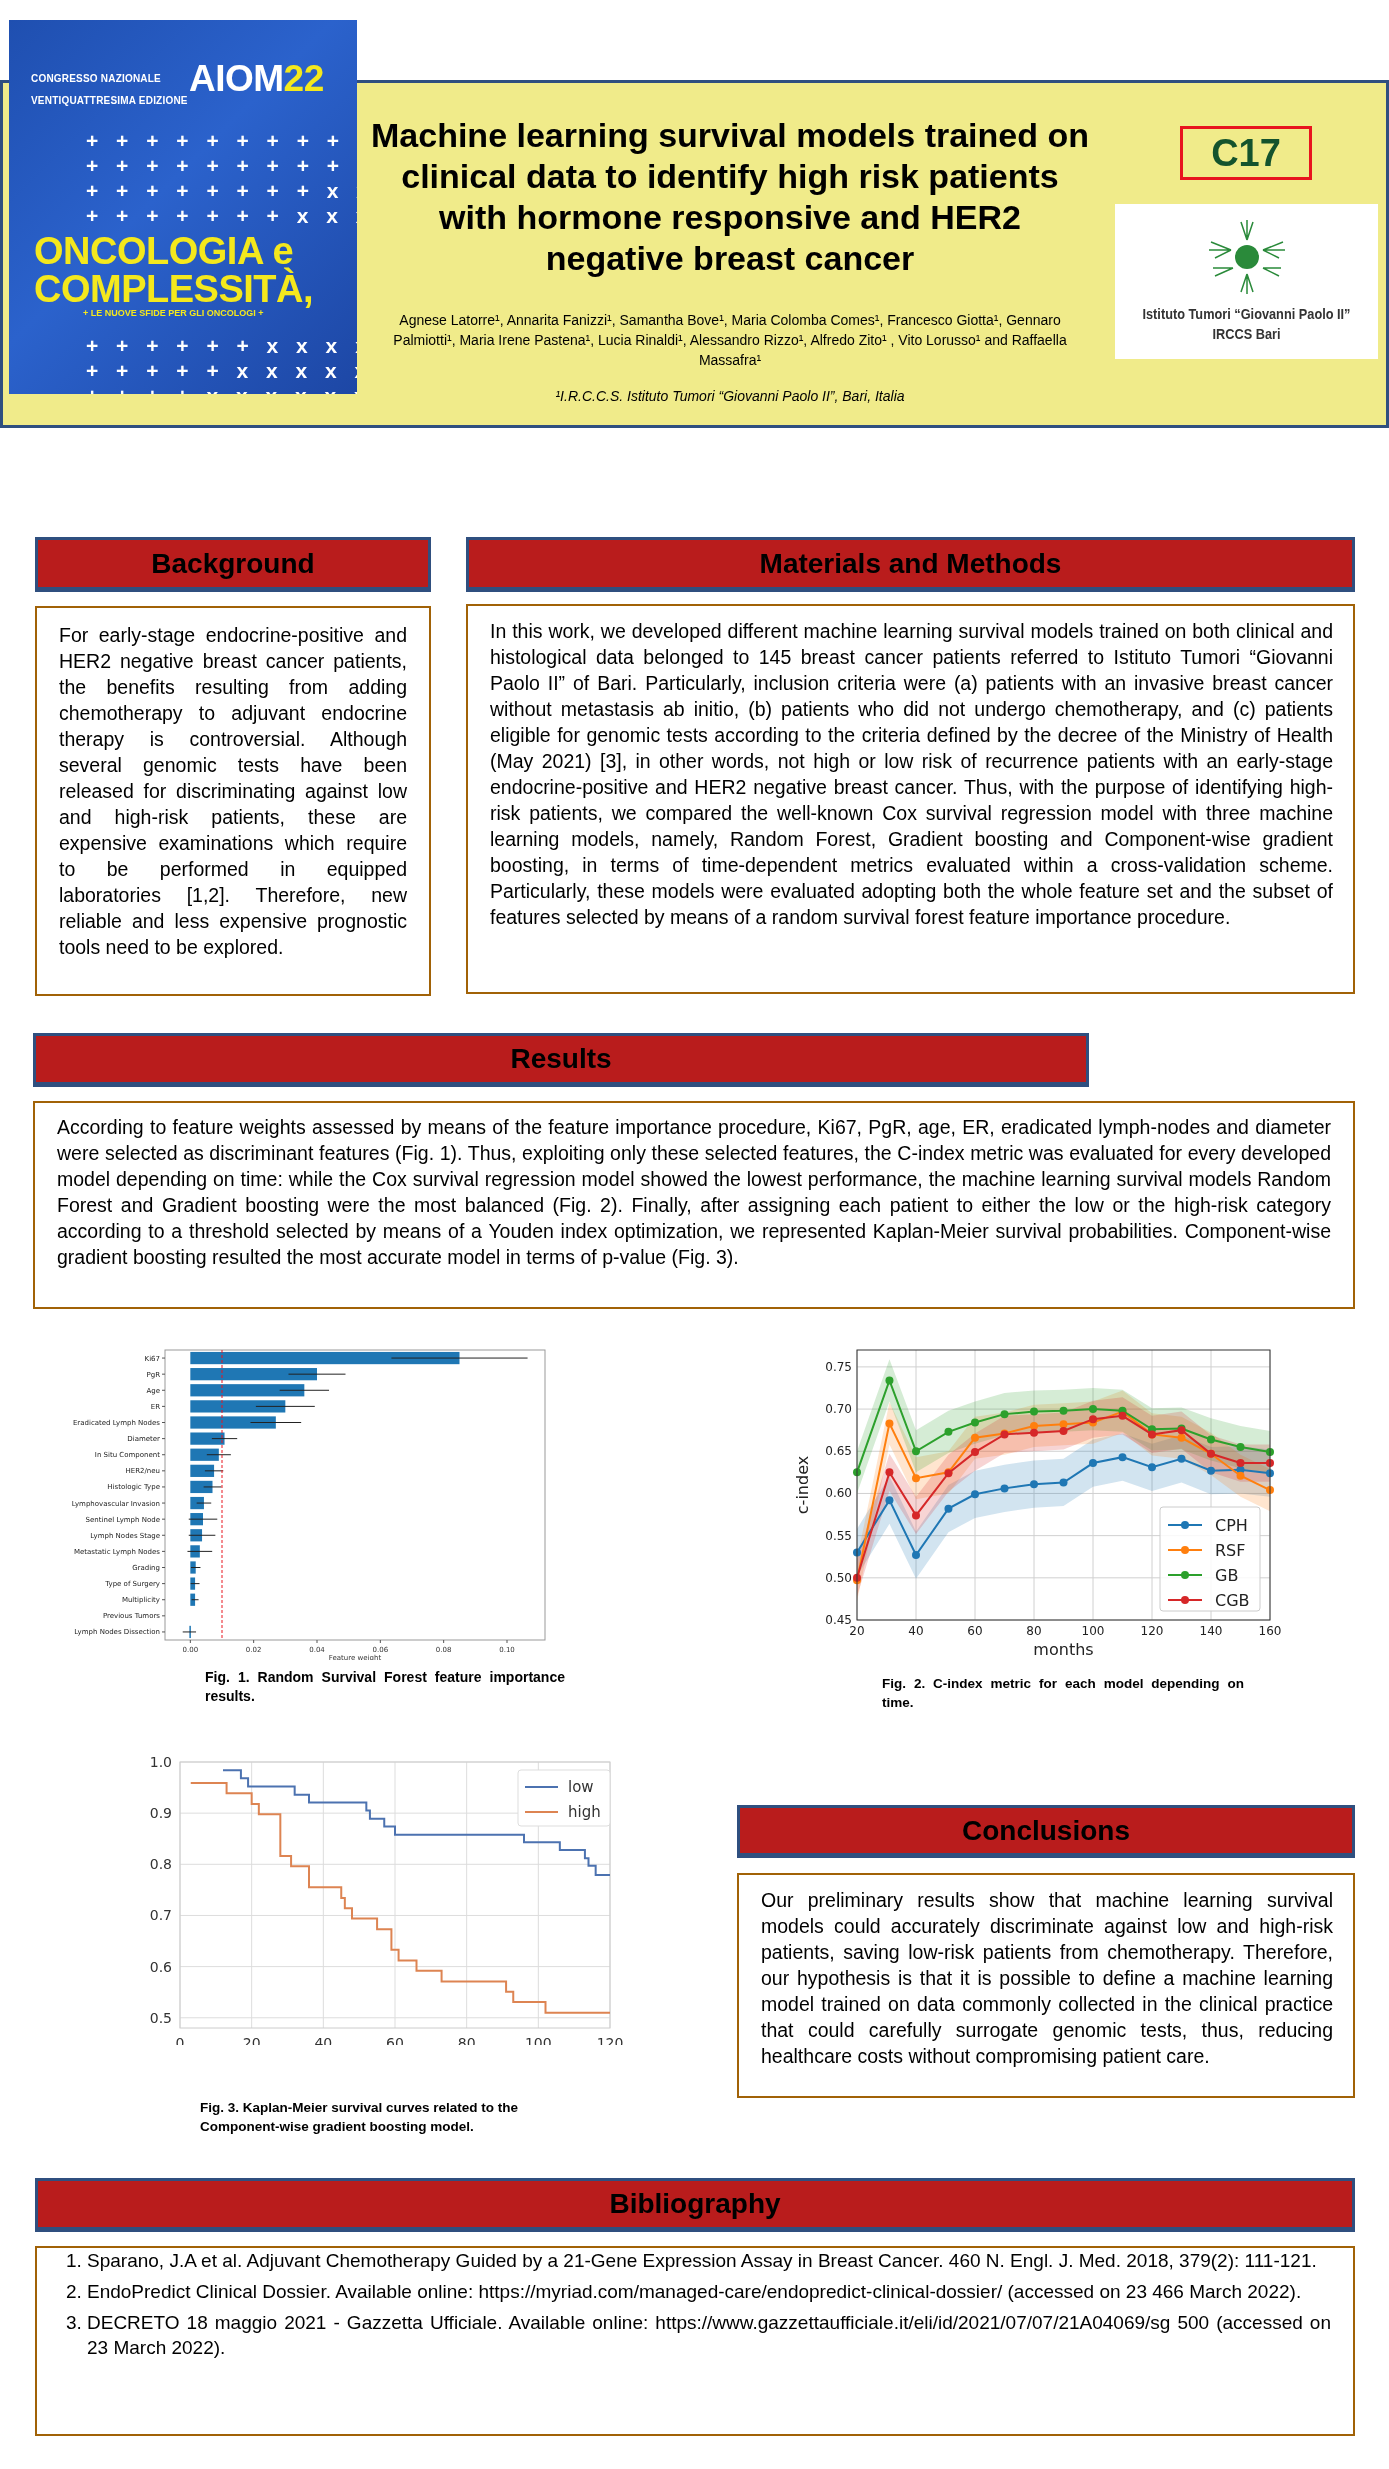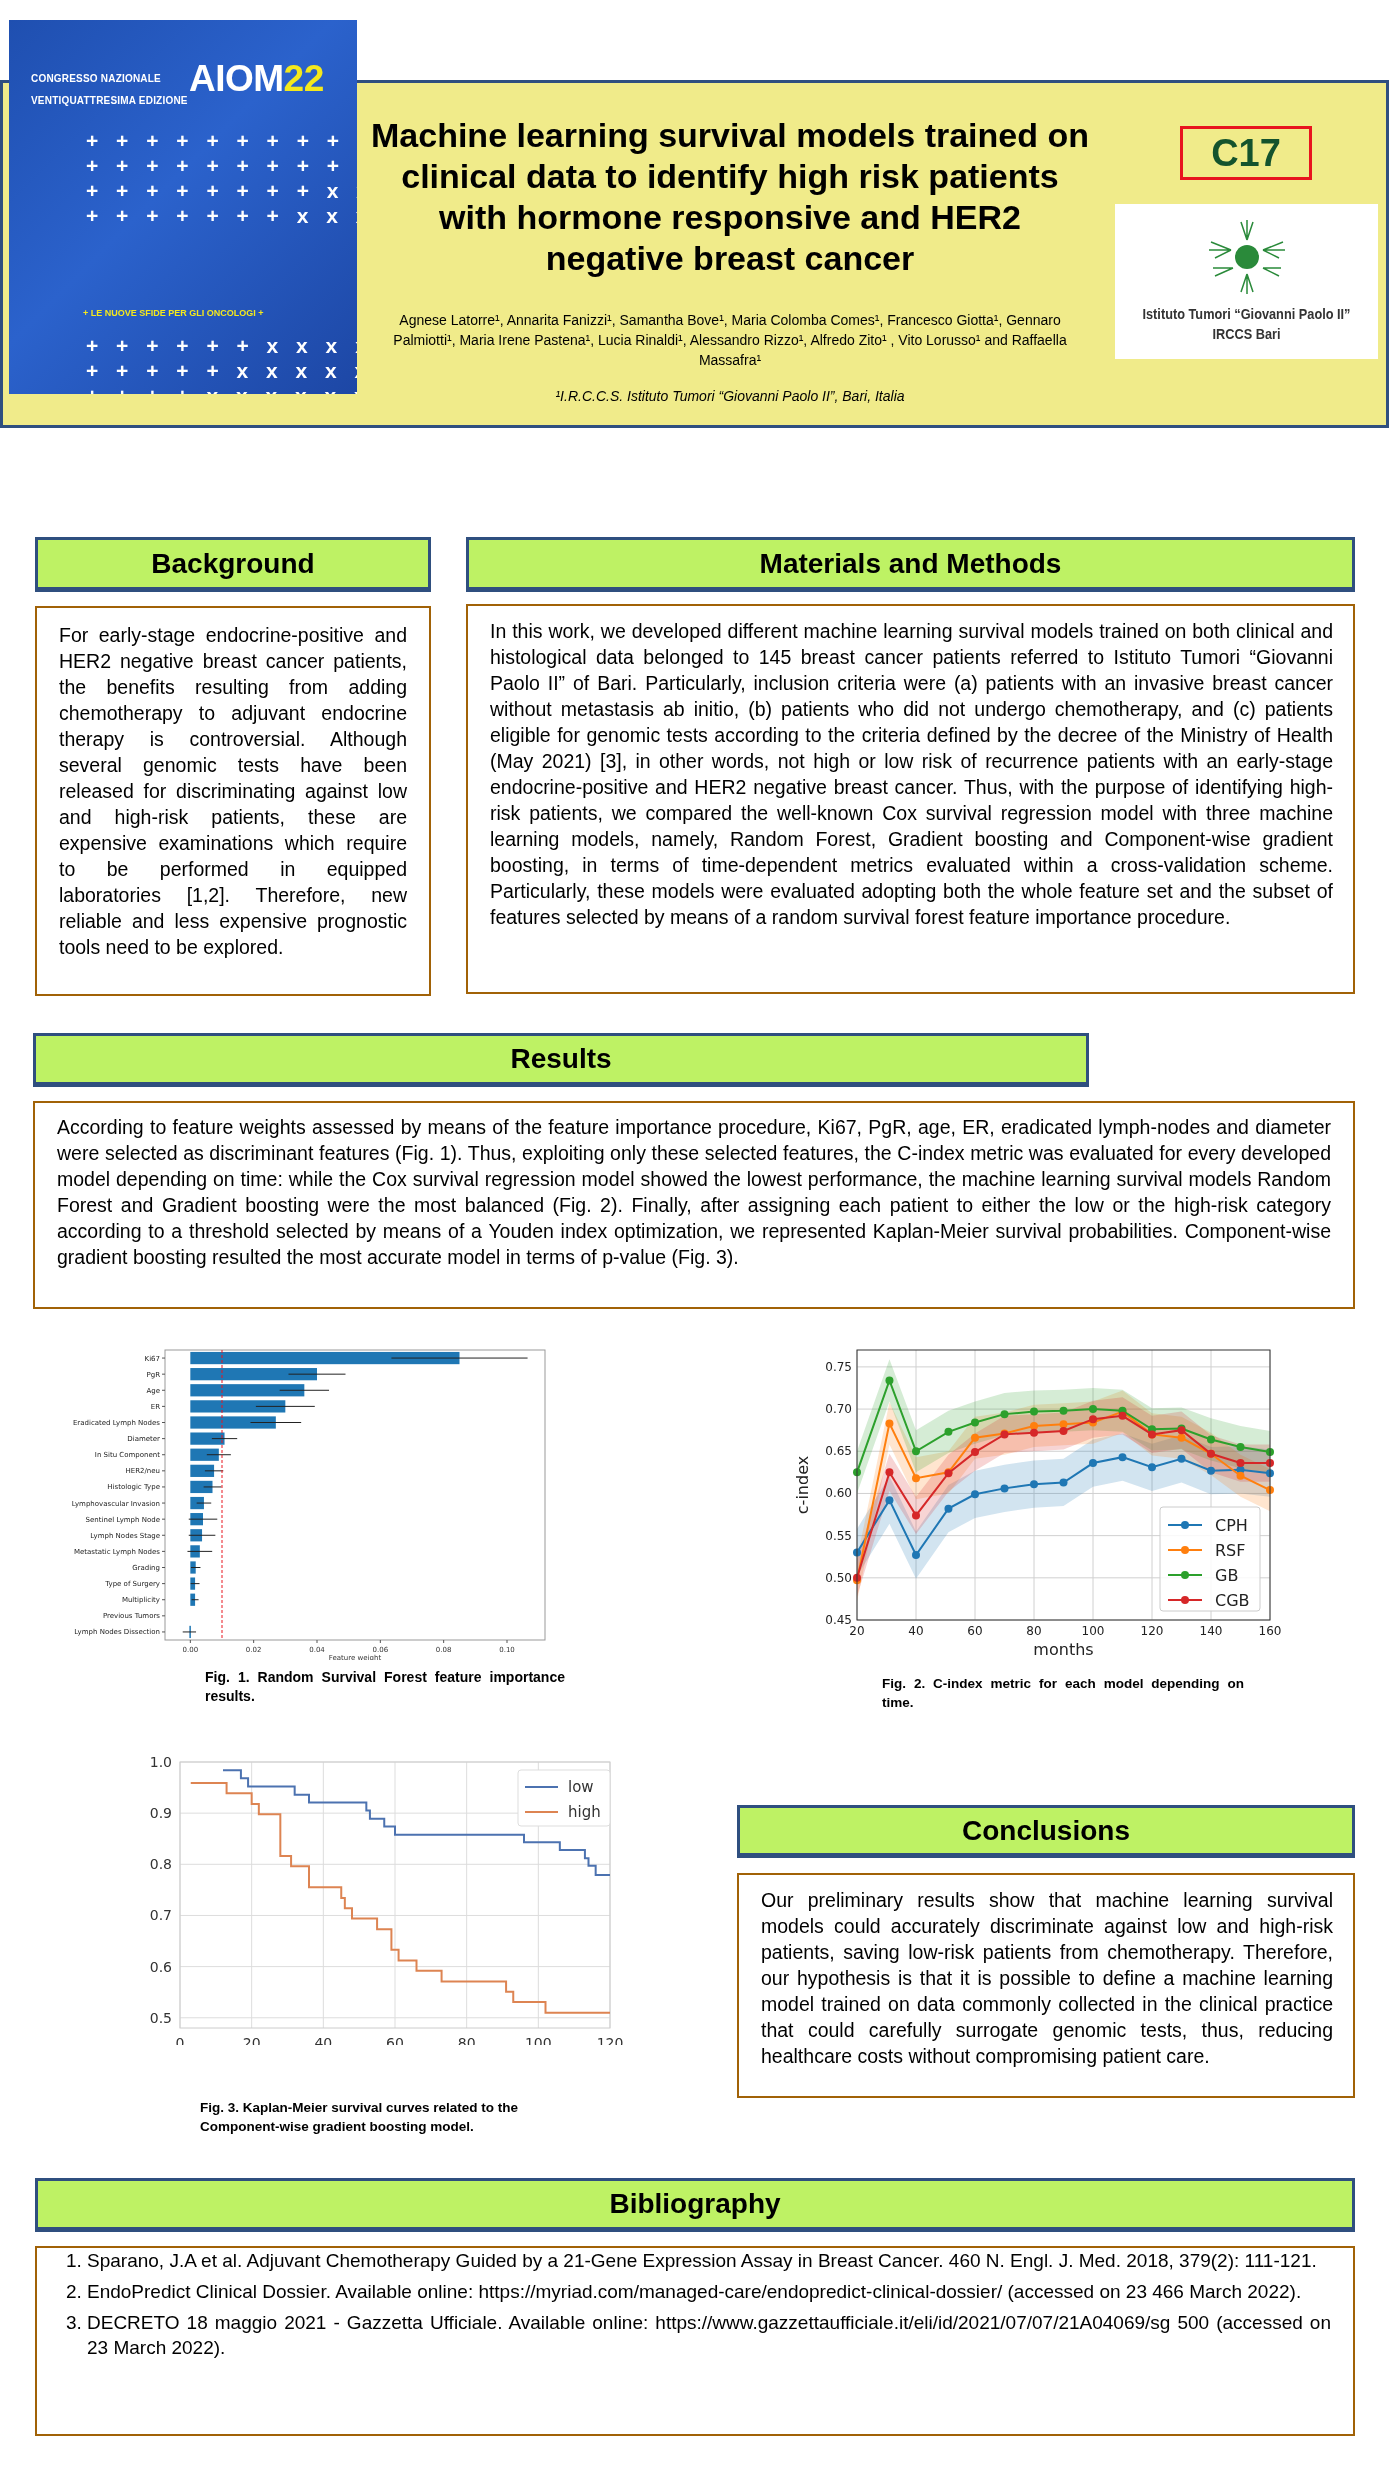--- a/index.html
+++ b/index.html
@@ -19,39 +19,43 @@
   #aiom-cover .date { position:absolute; left:150px; top:428px; color:#fff; font-weight:bold; font-size:22px; text-align:center; line-height:20px; }
   #aiom-cover .date small { display:block; font-size:10px; }
   #aiom-cover .logo2 { position:absolute; left:258px; top:428px; width:72px; height:38px; background:#fff; color:#2a7a2a; font-size:18px; font-weight:bold; text-align:center; line-height:38px; font-family:"Liberation Serif", serif; }
   #title { left:370px; top:115px; width:720px; text-align:center; font-weight:bold; font-size:34px; line-height:41px; }
   #authors { left:370px; top:310px; width:720px; text-align:center; font-size:14px; line-height:20px; }
   #affil { left:370px; top:388px; width:720px; text-align:center; font-size:14px; font-style:italic; }
   #code-box { left:1180px; top:126px; width:132px; height:54px; border:3px solid #e8141e; box-sizing:border-box; color:#14532d; font-weight:bold; font-size:38px; text-align:center; line-height:48px; }
   #inst-logo { left:1115px; top:204px; width:263px; height:155px; background:#fff; text-align:center; }
   #inst-logo .name { position:absolute; left:0; width:100%; top:100px; font-size:15px; font-weight:bold; color:#333; line-height:20px; font-family:"Liberation Sans", sans-serif; transform:scaleX(0.85); }
   
-  .sec-head { background:#bef264; border:3px solid #2f4f7f; box-sizing:border-box; text-align:center; font-weight:bold; font-size:28px; box-shadow:0 2px 0 #2f4f7f; }
+  .sec-head { background:#b91c1c; border:3px solid #2f4f7f; box-sizing:border-box; text-align:center; font-weight:bold; font-size:28px; box-shadow:0 2px 0 #2f4f7f; }
   .sec-body { border:2px solid #a16207; box-sizing:border-box; background:#fff; font-size:19.5px; line-height:26px; text-align:justify; }
   .caption { font-weight:bold; font-size:14px; line-height:19px; text-align:justify; }
   svg text { font-family:"DejaVu Sans", sans-serif; }
   ol { margin:0; padding-left:22px; }
   ol li { margin-bottom:6px; }
 </style>
 </head>
 <body>
 
 <div id="header-band" class="abs"></div>
 
 <div id="aiom-cover" class="abs">
   <div class="top-small">
     <div>CONGRESSO NAZIONALE</div>
     <div>VENTIQUATTRESIMA EDIZIONE</div>
   </div>
   <div class="aiom"><span style="color:#fff">AIOM</span><span>22</span></div>
   <div class="grid" style="top:108px"><div>+ + + + + + + + + + x x</div><div>+ + + + + + + + + x x x</div><div>+ + + + + + + + x x x x</div><div>+ + + + + + + x x x x x</div></div>
+  <div class="big">
+      <div>ONCOLOGIA e</div>
+      <div>COMPLESSITÀ,</div>
+    </div>
   <div class="sub">+ LE NUOVE SFIDE PER GLI ONCOLOGI +</div>
   <div class="grid" style="top:313px"><div>+ + + + + + x x x x x x</div><div>+ + + + + x x x x x x x</div><div>+ + + + x x x x x x x x</div><div>+ + x x x x x x x x x x</div></div>
   <div class="roma">
       <div>RO MA</div>
       <div style="font-size:7px;line-height:8px">MARRIOTT PARK HOTEL</div>
     </div>
   <div class="date">
       <div>1/2/3</div>
       <small>OTTOBRE</small>
     </div>

